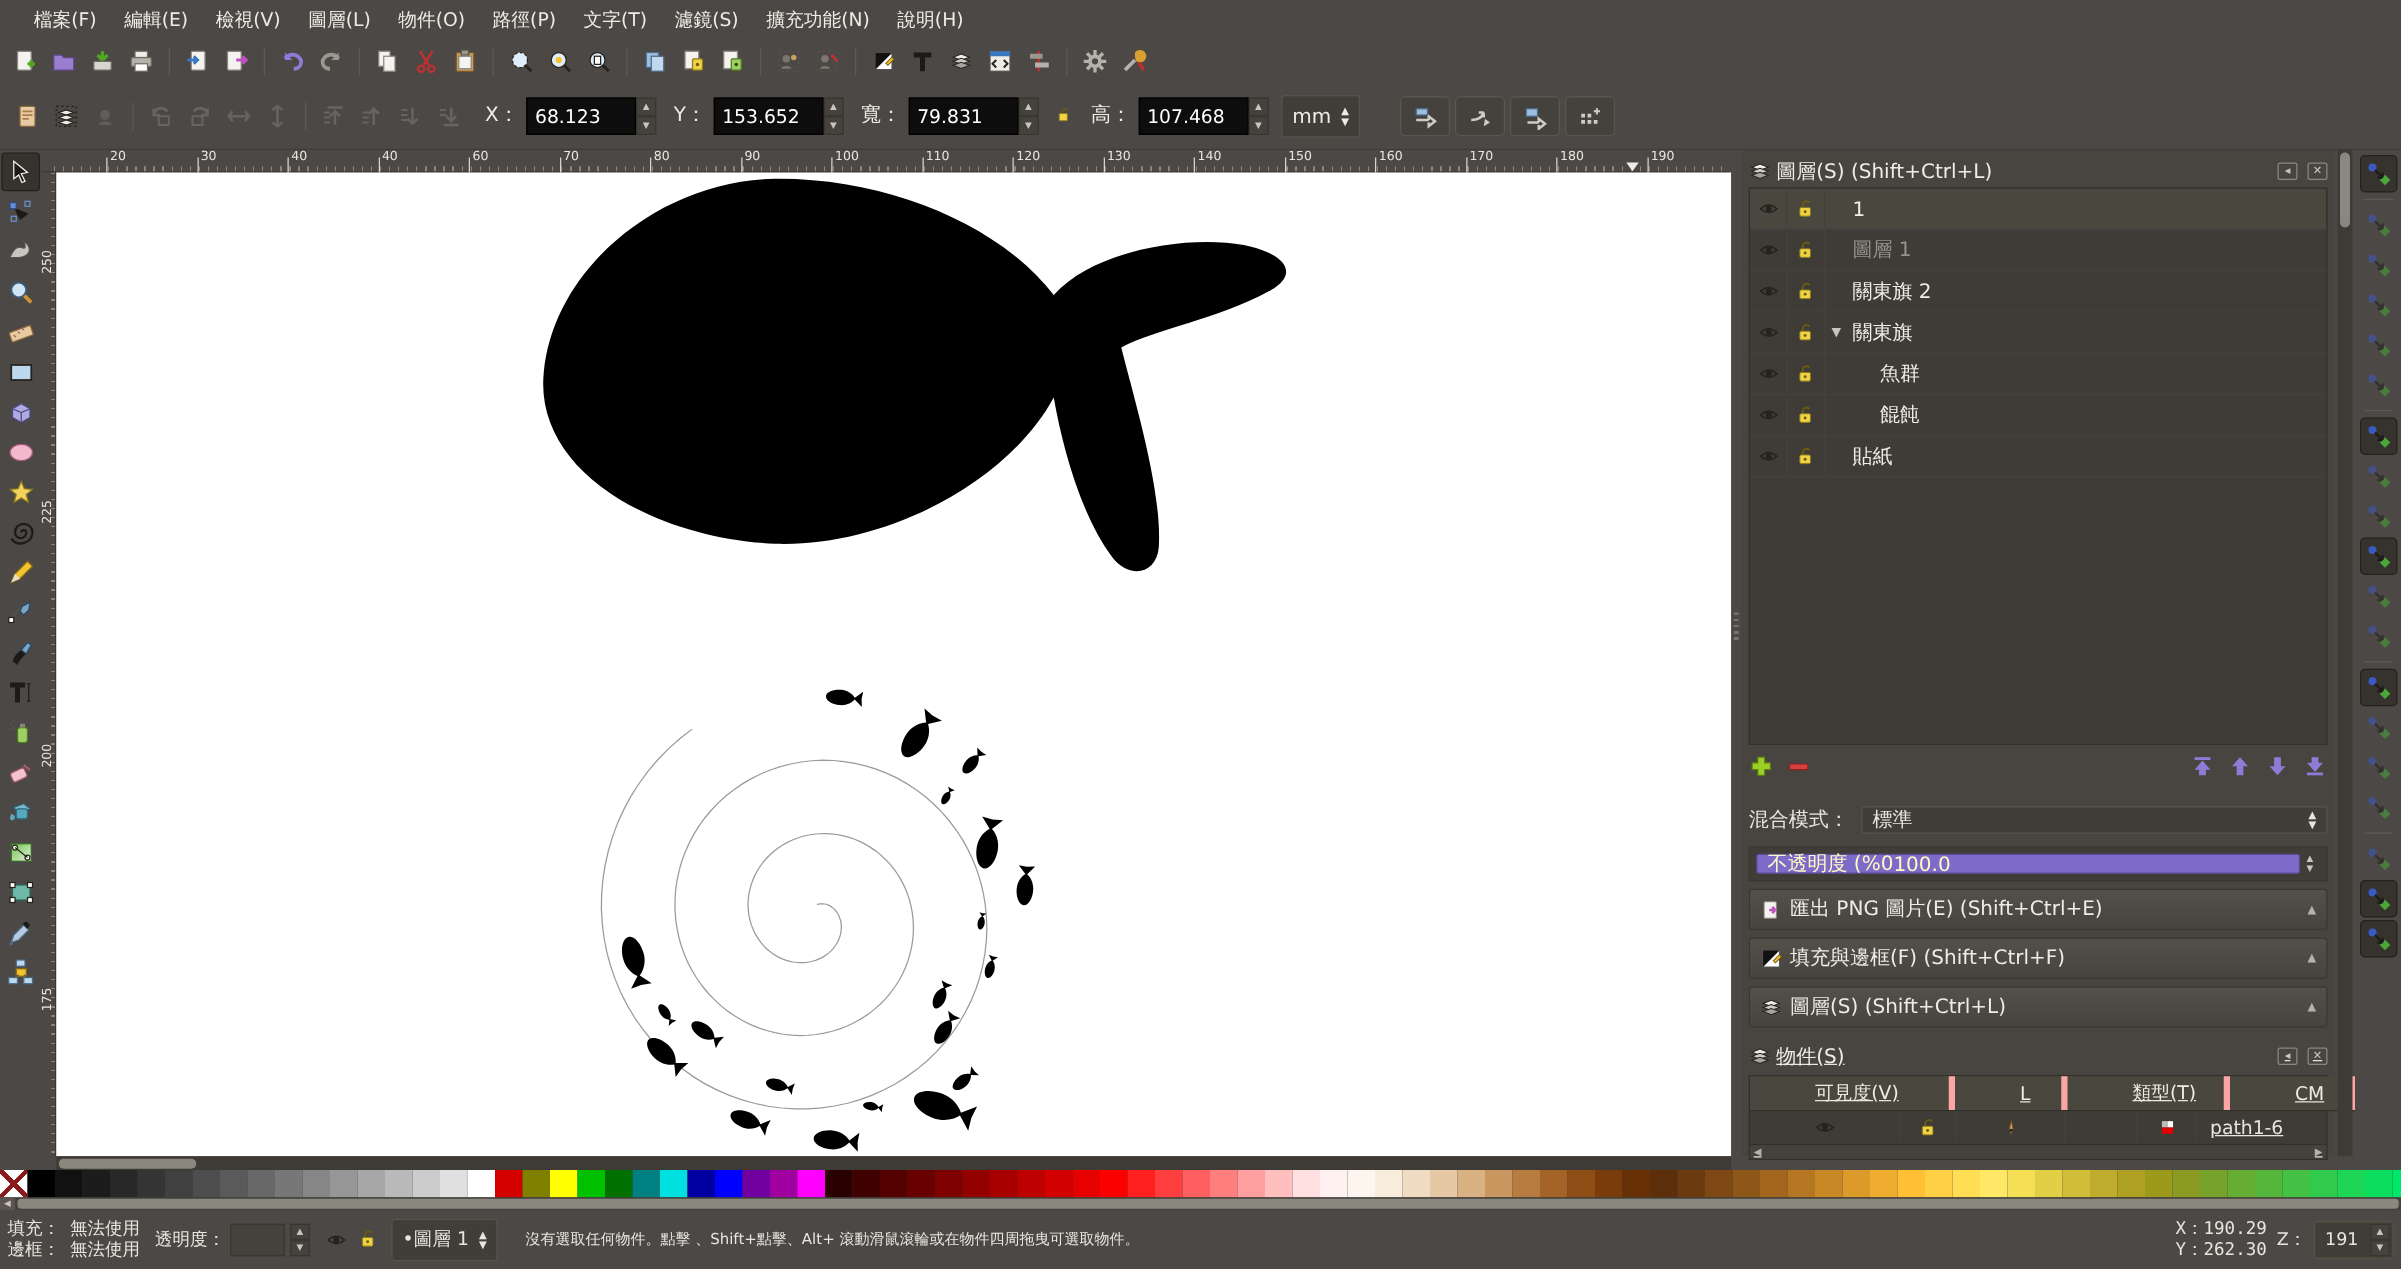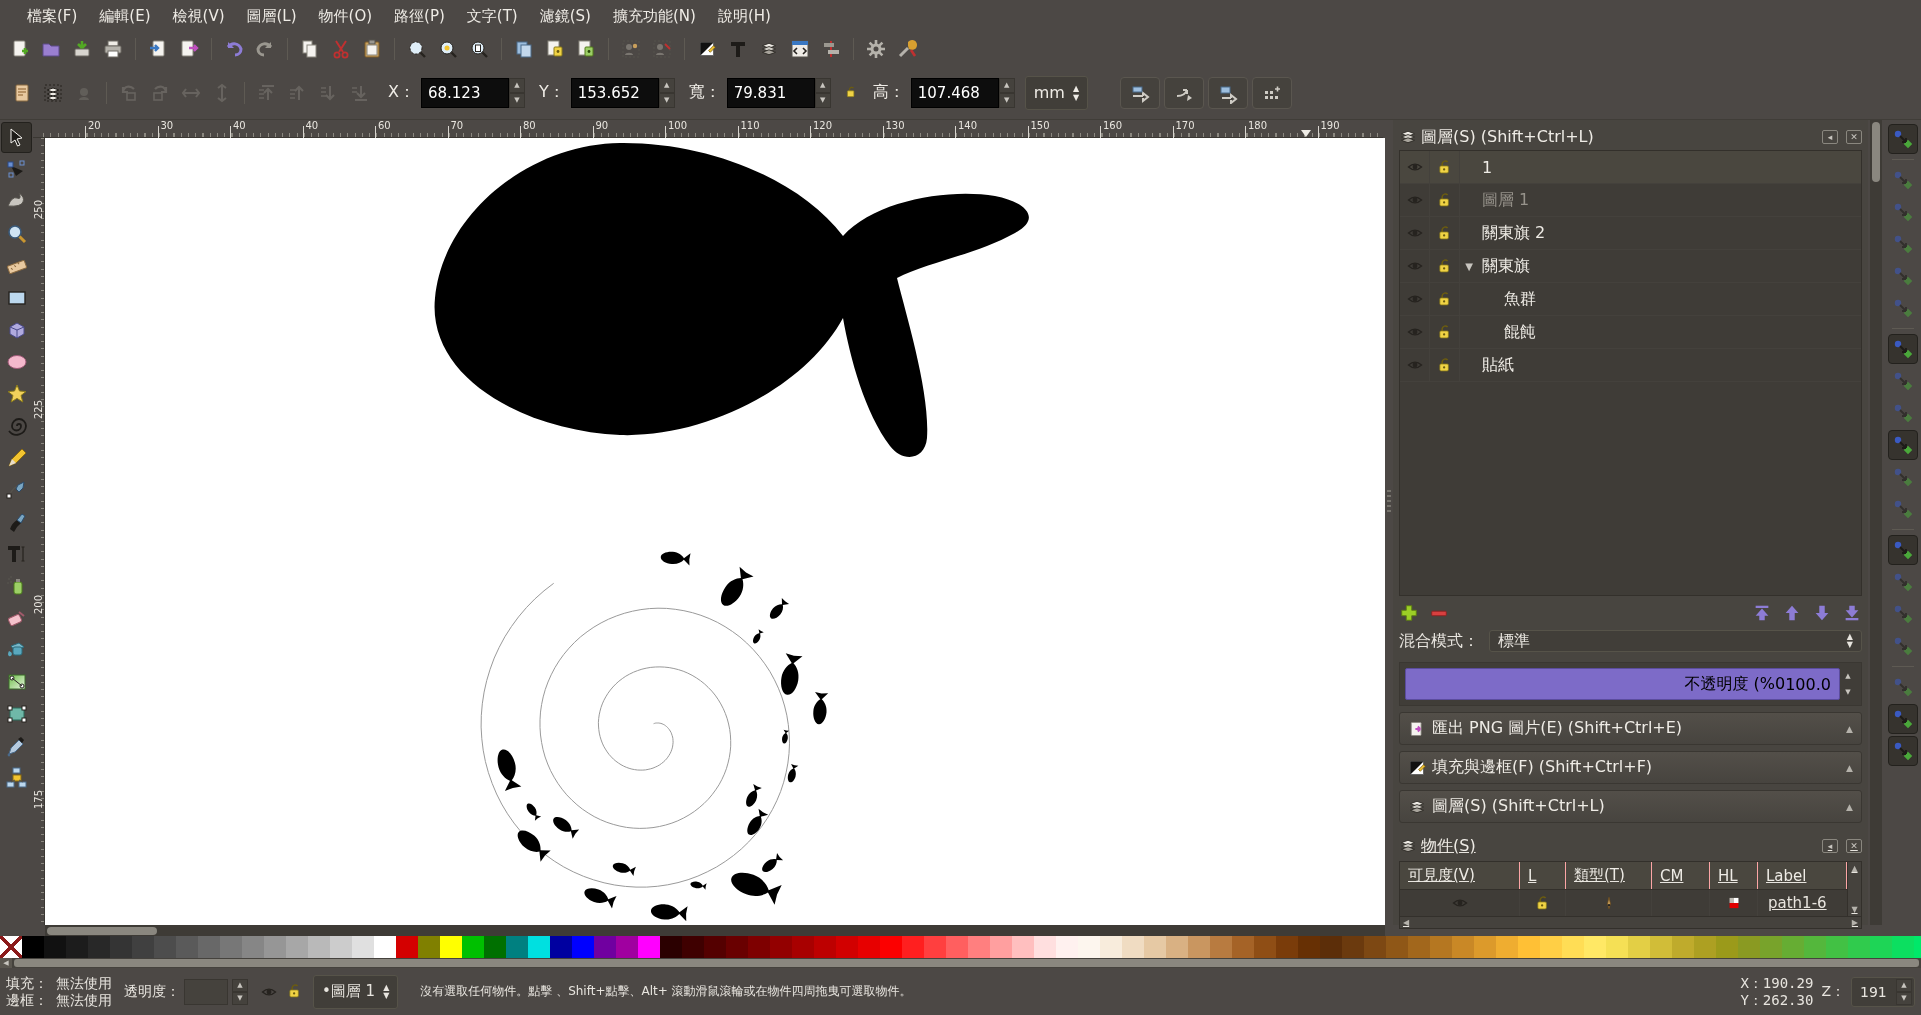--- a/index.html
+++ b/index.html
@@ -80,42 +80,42 @@
   .lrow { display:flex; align-items:center; height:33px; border-bottom:1px solid #44413c;
     font-size:16px; color:#efece6; }
   .lrow.sel { background:#4a473f; }
   .lrow .cell { width:30px; display:flex; align-items:center; justify-content:center;
     align-self:stretch; border-right:1px solid #44413c; }
   .lrow .exp { width:18px; display:flex; justify-content:center; font-size:10px; color:#c8c5bf; }
   .lrow .lname { padding-left:4px; }
   .lrow.dimmed .lname { color:#97938b; }
   #layerbtns { display:flex; align-items:center; height:30px; margin-top:2px; gap:10px; }
   #layerbtns .grow { flex:1; }
-  .blendrow { display:flex; align-items:center; margin-top:2px; font-size:16px; gap:10px; }
+  .blendrow { display:flex; align-items:center; margin-top:17px; font-size:16px; gap:10px; }
   .selectbox { flex:1; height:22px; background:#413e39; border:1px solid #565349; border-radius:3px;
     display:flex; align-items:center; padding:0 8px; font-size:16px; }
   .selectbox .grow { flex:1; }
   .opacitywrap { margin-top:10px; border:1px solid #3a3732; background:#403d38; padding:5px; display:flex; }
-  .opacityslider { position:relative; flex:1; height:32px; background:#7d6bc8;
+  .opacityslider { position:relative; flex:1; height:16px; background:#7d6bc8;
     border:1px solid #5b4c9e; border-radius:2px; display:flex; align-items:center;
-    justify-content:flex-end; padding:0 8px; font-size:16px; color:#000000; }
+    justify-content:flex-start; padding:0 8px; font-size:16px; color:#fef9c3; }
   .opacityspin { width:16px; display:flex; flex-direction:column; }
   .opacityspin span { flex:1; display:flex; align-items:center; justify-content:center;
     font-size:7px; color:#c8c5bf; }
   .cpanel { margin-top:6px; height:33px; background:linear-gradient(#534f49,#47443f);
     border:1px solid #3a3732; border-radius:3px; display:flex; align-items:center;
     padding:0 8px; gap:6px; font-size:16px; color:#efece6; }
   .cpanel .grow { flex:1; }
   .cpanel .tri { font-size:9px; color:#b5b2ab; }
   #objpanel { margin-top:10px;text-decoration:underline; }
   #objtable { margin-top:2px; background:#3f3c37; border:1px solid #33302b; }
   #objhead { display:flex; height:28px; align-items:center; background:#4a473f;
     border-bottom:1px solid #33302b; font-size:15px; color:#efece6; }
-  #objhead .hc { padding:0 8px; border-right:1px solid #fca5a5; align-self:stretch;
-    display:flex; align-items:center; }
+  #objhead .hc { padding:0 8px; border-right:5px solid #fca5a5; align-self:stretch;
+    display:flex; align-items:center;margin-left:44px; }
   #objrow { display:flex; height:26px; align-items:center; font-size:15px; }
   #objrow .rc { display:flex; align-items:center; justify-content:center; align-self:stretch;
     border-right:1px solid #44413c; }
   .vsb { width:14px; background:#45423d; border-left:1px solid #33302b; align-self:stretch;
     display:flex; flex-direction:column; justify-content:space-between; align-items:center;
     font-size:8px; color:#b5b2ab; padding:2px 0; }
   #objhsb { display:flex; height:12px; background:#45423d; border-top:1px solid #33302b;
     justify-content:space-between; align-items:center; font-size:8px; color:#b5b2ab; padding:0 3px; }
 
   

